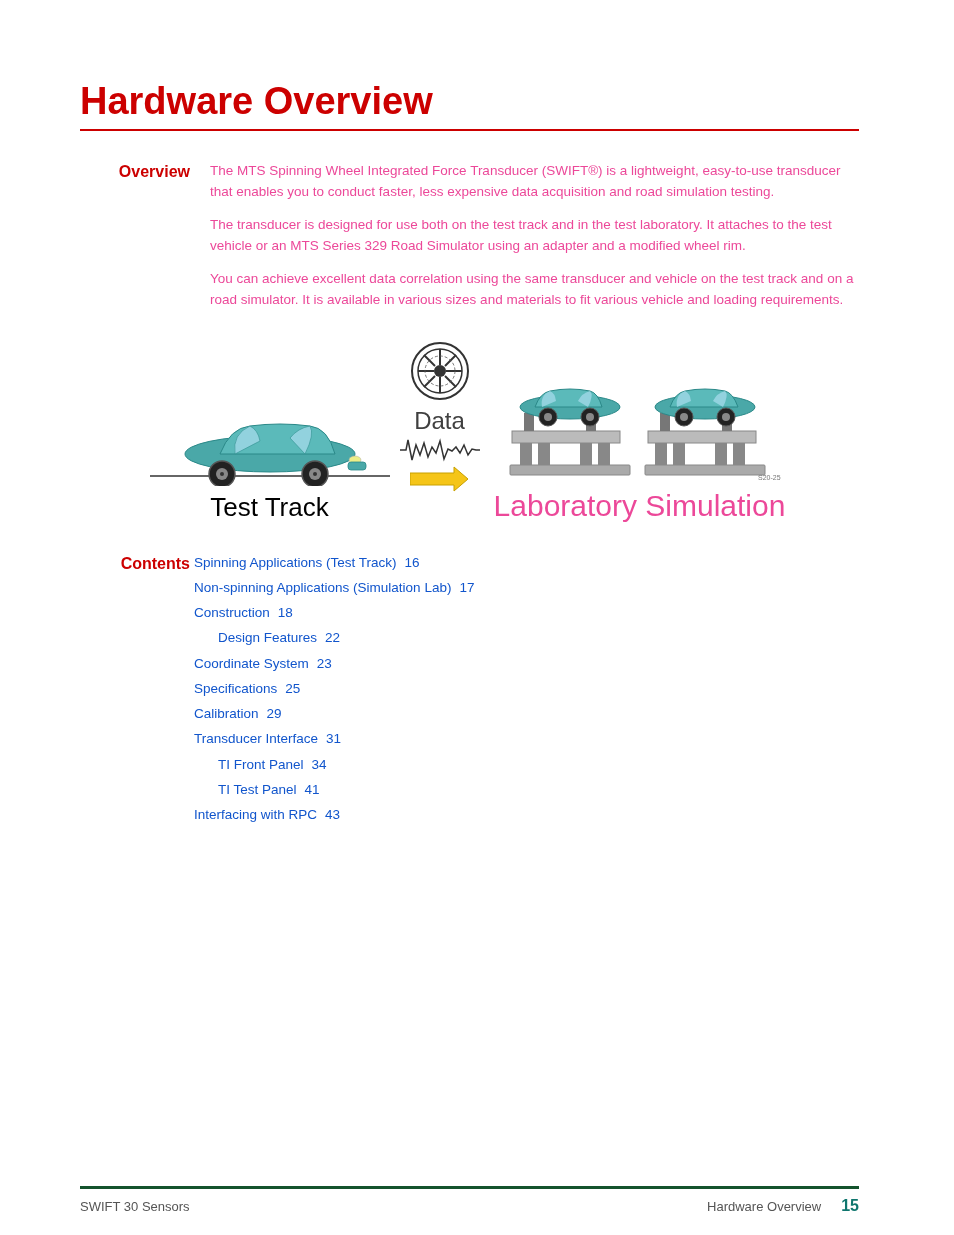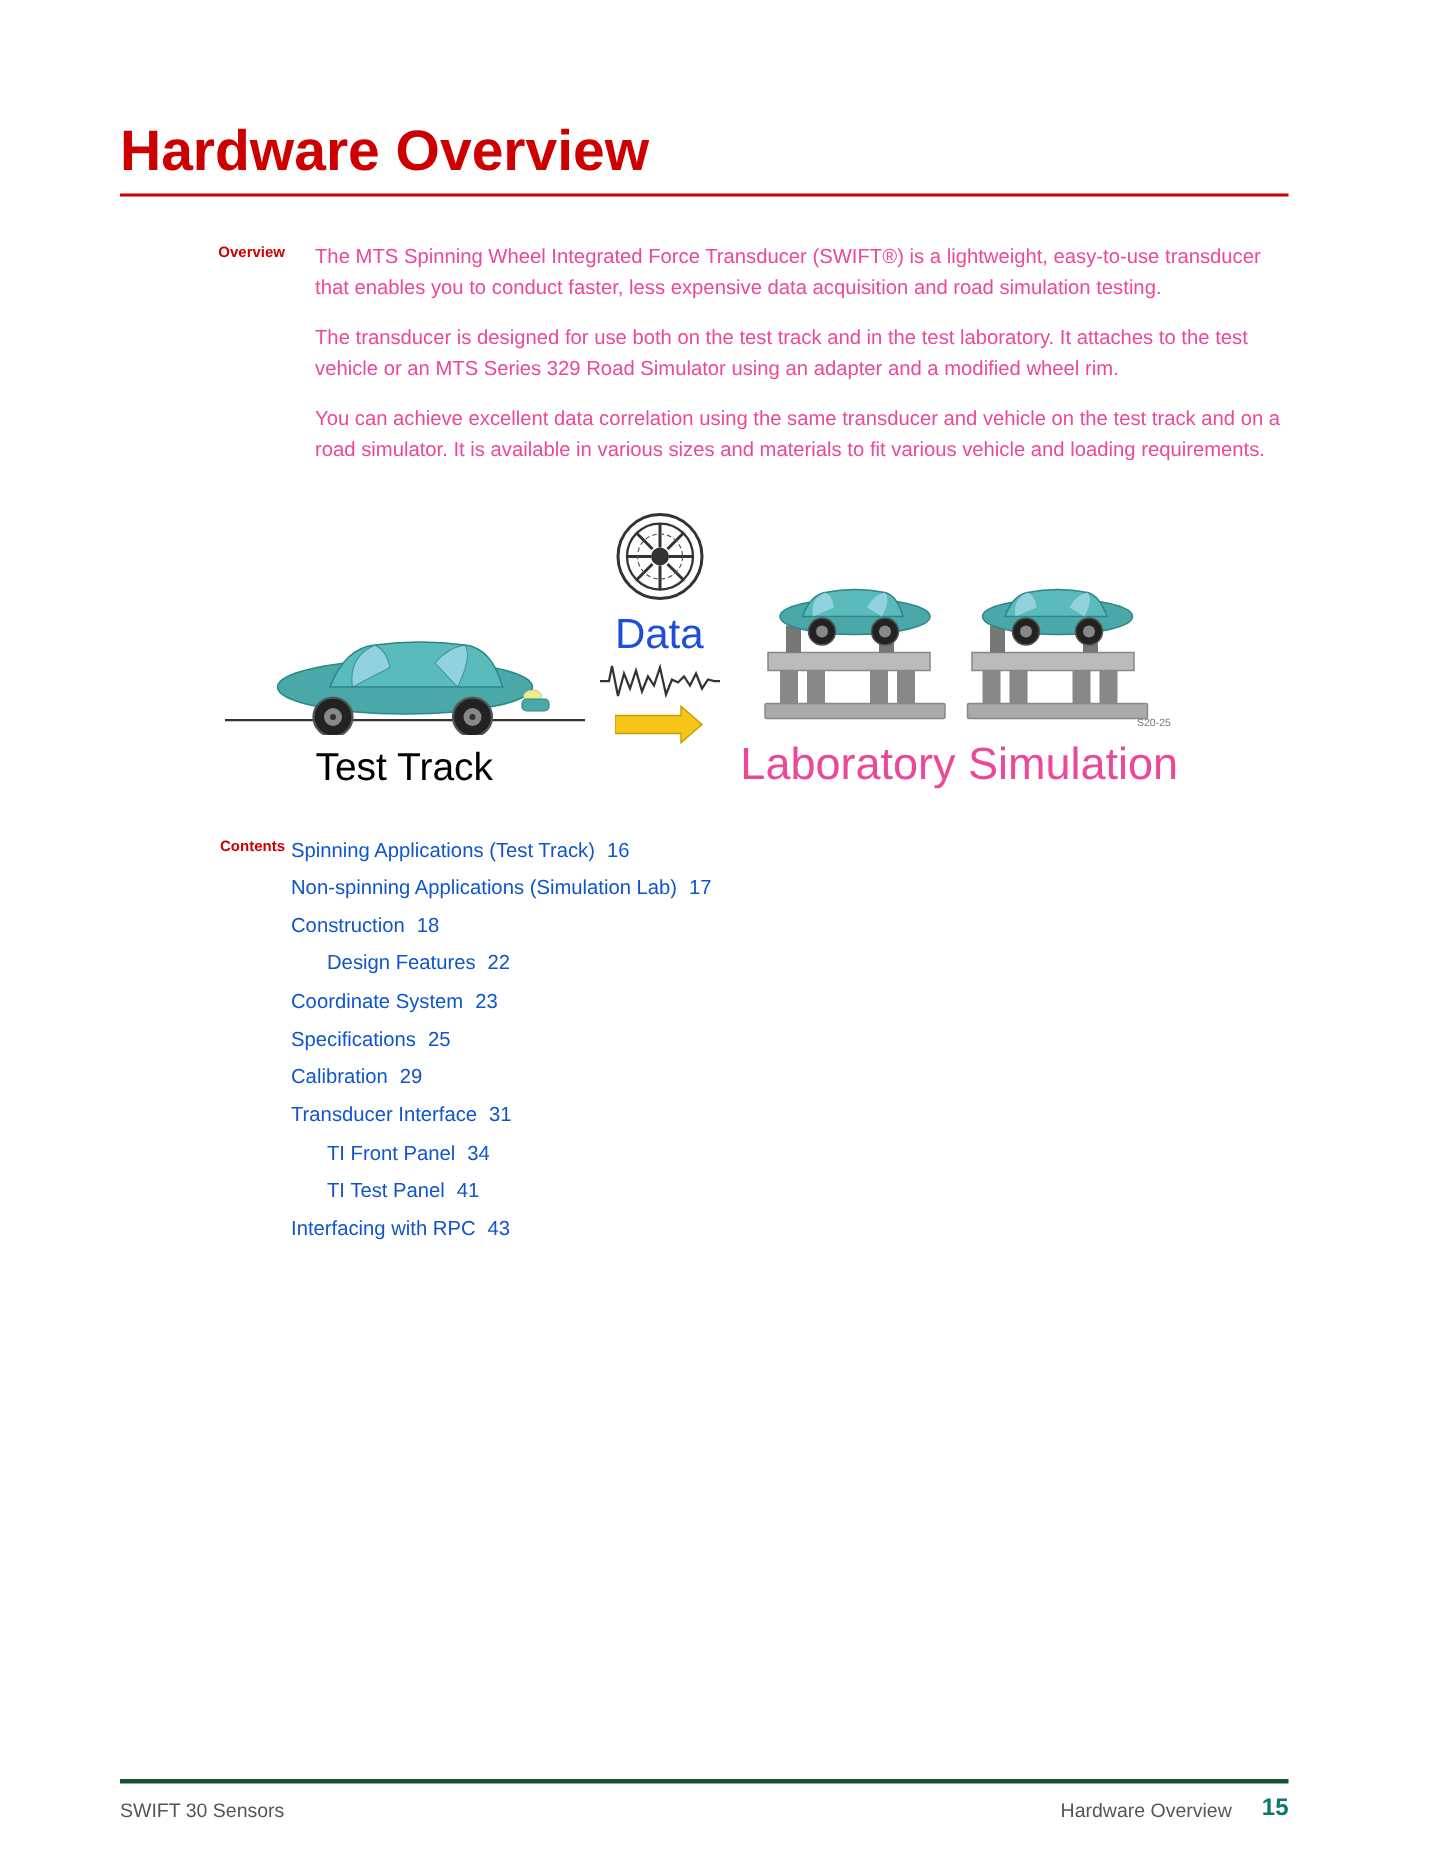--- a/index.html
+++ b/index.html
@@ -38,21 +38,21 @@
       display: flex;
       gap: 20px;
       margin-bottom: 20px;
     }
 
     .section-label {
       min-width: 110px;
       text-align: right;
       font-weight: bold;
       color: #cc0000;
-      font-size: 10px;
+      font-size: 16px;
       padding-top: 2px;
     }
 
     .section-text {
       flex: 1;
       font-size: 13.5px;
       line-height: 1.55;
       color: #ec4899;
     }
 
@@ -102,22 +102,22 @@
     .middle-section {
       display: flex;
       flex-direction: column;
       align-items: center;
       justify-content: flex-end;
       padding-bottom: 30px;
       margin: 0 10px;
     }
 
     .data-label {
-      font-size: 28px;
-      color: #1d4ed8;
+      font-size: 24px;
+      color: #404040;
       font-weight: normal;
       margin-top: 6px;
     }
 
     
     .car-track {
       width: 240px;
       height: 100px;
     }
 

